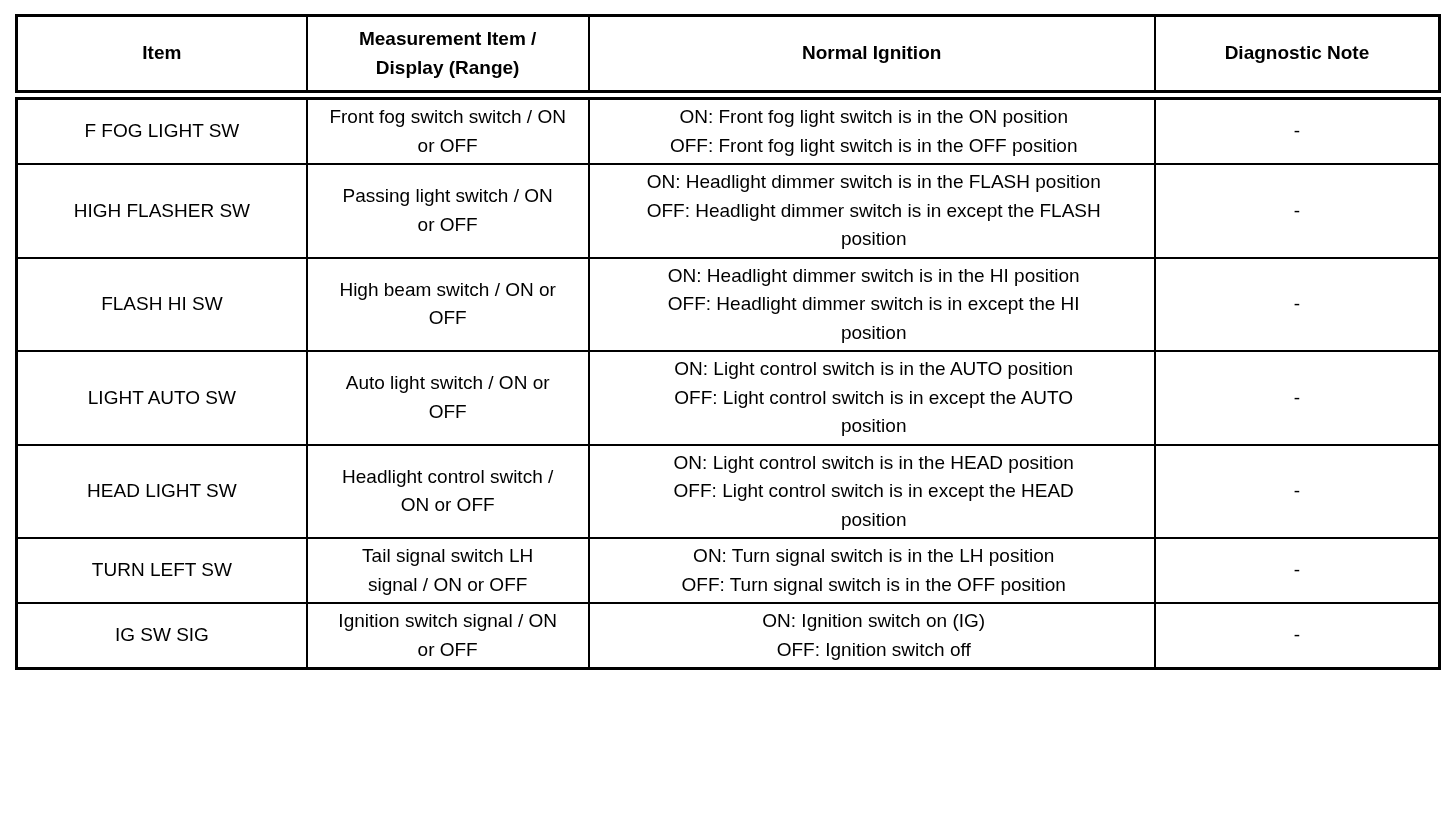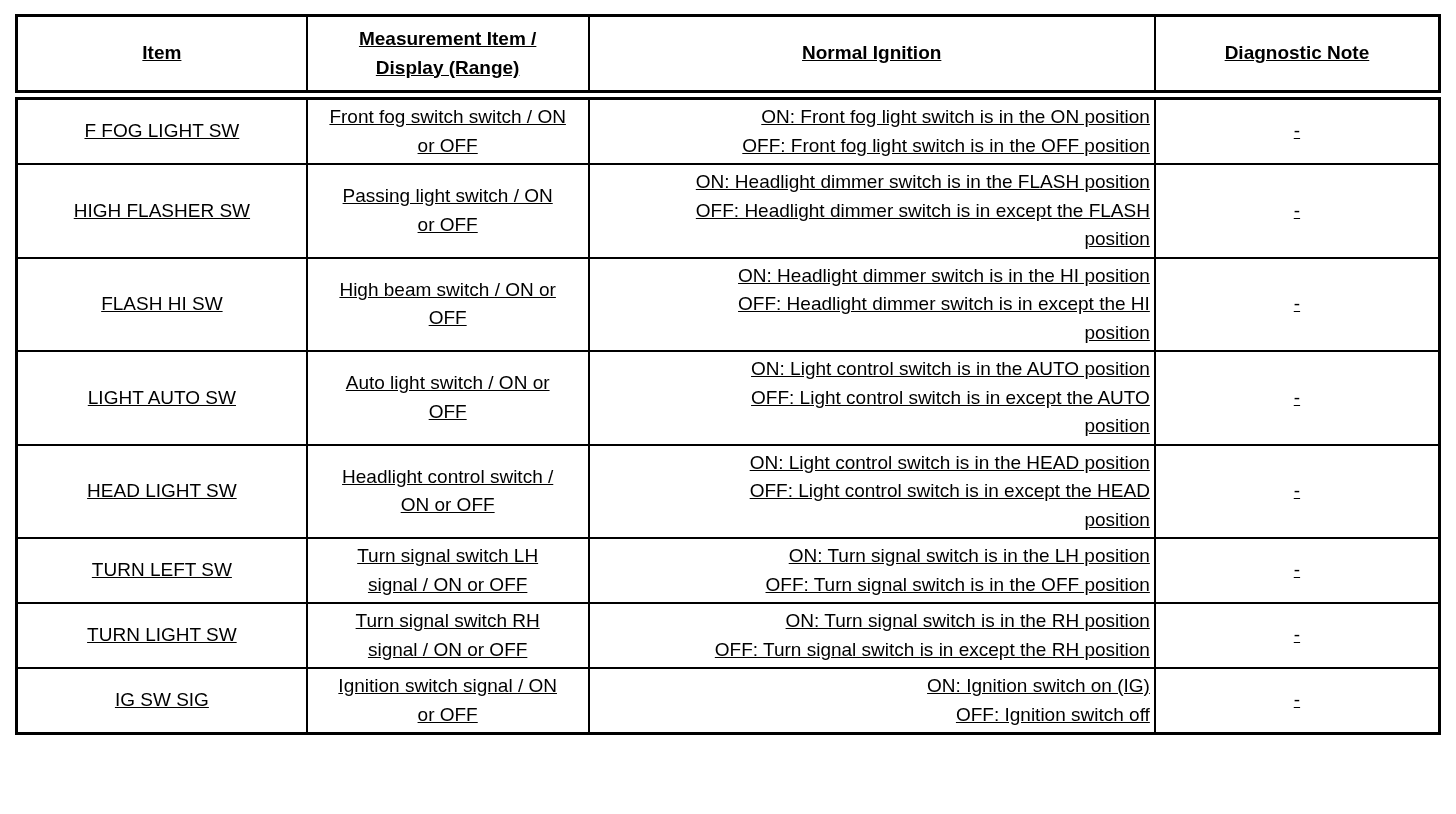--- a/index.html
+++ b/index.html
@@ -6,21 +6,20 @@
   html, body {
     margin: 0;
     background: #ffffff;
     color: #000000;
     font-family: "Liberation Sans", "DejaVu Sans", sans-serif;
   }
   .page {
     width: 1456px;
     height: 814px;
     padding: 14px 15px;
-    text-decoration: underline;
   }
   table.data-list {
     width: 100%;
     border-collapse: collapse;
     table-layout: fixed;
     border: 3px solid #000;
   }
   col.c-item  { width: 20.4%; }
   col.c-meas  { width: 19.8%; }
   col.c-cond  { width: 39.8%; }
@@ -34,21 +33,21 @@
     overflow: hidden;
   }
   thead th {
     font-weight: bold;
     text-align: center;
     padding: 8px 6px;
     border-bottom: 10px double #000;
   }
   td { padding: 3px 8px; }
   td.center { text-align: center; }
-  td.cond   { text-align: right; padding-right: 4px; }
+  td.cond   { text-align: center; padding-right: 4px; }
 </style>
 </head>
 <body>
 
 <div class="page">
   <table class="data-list">
     <colgroup>
       <col class="c-item">
       <col class="c-meas">
       <col class="c-cond">
@@ -109,35 +108,27 @@
 ON or OFF</td>
     <td class="cond">ON: Light control switch is in the HEAD position
 OFF: Light control switch is in except the HEAD
 position</td>
     <td class="center">-</td>
   </tr>
 
 
   <tr>
     <td class="center">TURN LEFT SW</td>
-    <td class="center">Turn signal switch LH
+    <td class="center">Tail signal switch LH
 signal / ON or OFF</td>
     <td class="cond">ON: Turn signal switch is in the LH position
 OFF: Turn signal switch is in the OFF position</td>
     <td class="center">-</td>
   </tr>
 
-  <tr>
-    <td class="center">TURN LIGHT SW</td>
-    <td class="center">Turn signal switch RH
-signal / ON or OFF</td>
-    <td class="cond">ON: Turn signal switch is in the RH position
-OFF: Turn signal switch is in except the RH position</td>
-    <td class="center">-</td>
-  </tr>
 
   <tr>
     <td class="center">IG SW SIG</td>
     <td class="center">Ignition switch signal / ON
 or OFF</td>
     <td class="cond">ON: Ignition switch on (IG)
 OFF: Ignition switch off</td>
     <td class="center">-</td>
   </tr>
 </tbody>

